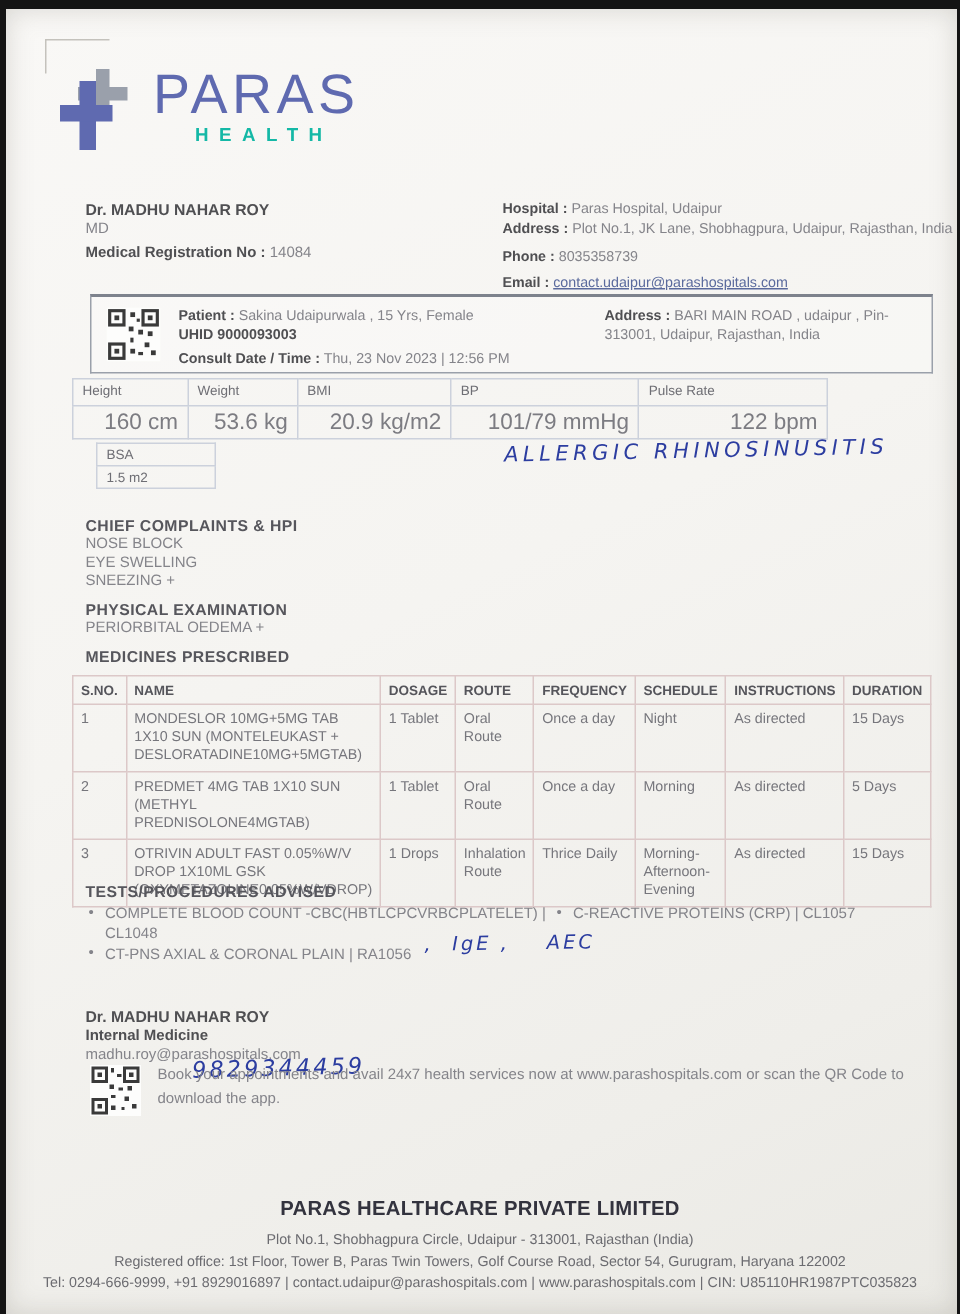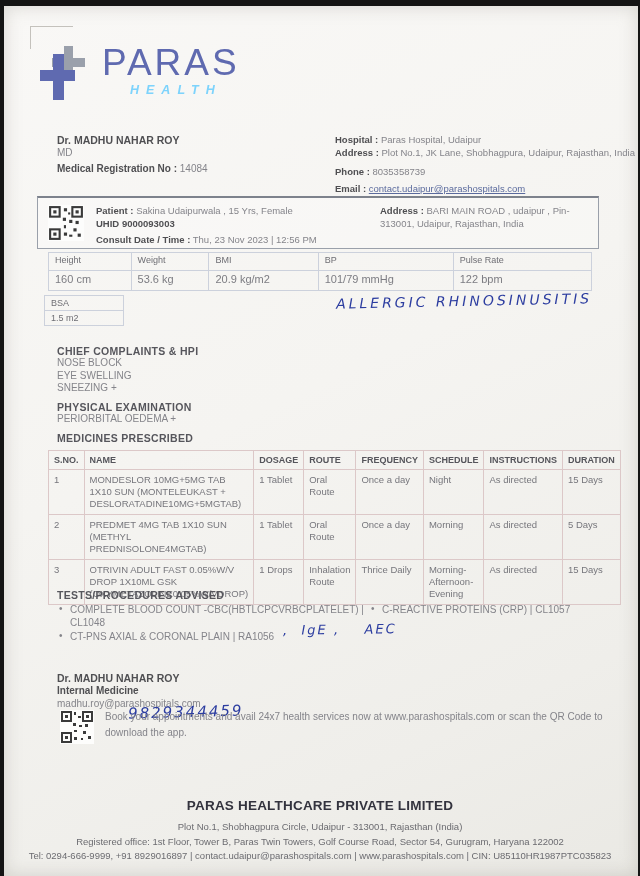--- a/index.html
+++ b/index.html
@@ -11,29 +11,29 @@
   .abs{position:absolute;}
   .lbl{font-weight:bold;color:#4f4f52;}
   .val{color:#84848a;}
   .grey{color:#84848a;}
   .sect-title{font-weight:bold;color:#56565c;font-size:10.5px;letter-spacing:.3px;}
   .sm{font-size:10px;line-height:12.5px;}
   .xs{font-size:9.5px;line-height:12px;}
   .corner-mark{width:42px;height:22px;border-top:1px solid #9a968e;border-left:1px solid #9a968e;opacity:.55;}
   
   .logo-brand{font-size:37px;letter-spacing:3px;color:#5f6ab0;font-weight:500;line-height:38px;}
-  .logo-sub{font-size:12.5px;letter-spacing:7px;color:#7dd3fc;font-weight:bold;font-style:italic;}
+  .logo-sub{font-size:12.5px;letter-spacing:7px;color:#14b8a6;font-weight:bold;}
   
   .patient-box{border:1px solid #9aa0aa;border-top:2px solid #7d828c;background:rgba(255,255,255,.25);}
   
   table{border-collapse:collapse;}
-  .vitals{width:544px;}
+  .vitals{width:504px;}
   .vitals td{border:1px solid #ccd1dc;padding:2px 6px;vertical-align:top;}
   .vitals .hrow td{font-size:9px;color:#6e6e74;height:13px;}
-  .vitals .vrow td{font-size:11px;color:#7c7c82;height:15px;}
+  .vitals .vrow td{font-size:15px;color:#7c7c82;height:15px;text-align:right;}
   
   .bsa{width:80px;}
   .bsa td{border:1px solid #ccd1dc;padding:2px 6px;font-size:9px;color:#6e6e74;}
   
   .meds{width:562px;}
   .meds th{border:1px solid #dcc8c8;padding:4px 5px;font-size:9px;color:#55555b;text-align:left;font-weight:bold;vertical-align:top;}
   .meds td{border:1px solid #dcc8c8;padding:4px 5px;font-size:9.5px;line-height:12px;color:#76767c;vertical-align:top;}
   
   .bullet{position:relative;padding-left:13px;}
   .bullet::before{content:"•";position:absolute;left:2px;top:-1px;color:#84848a;}
@@ -90,21 +90,21 @@
     <div style="line-height:13px;margin-top:6px;">
       <span class="lbl">Phone :</span>
       <span class="val">8035358739</span>
     </div>
     <div style="line-height:13px;margin-top:4px;">
       <span class="lbl">Email :</span>
       <span class="link">contact.udaipur@parashospitals.com</span>
     </div>
   </div>
 
-  <div class="abs patient-box" style="left:37px;top:196px;width:560px;height:50px;">
+  <div class="abs patient-box" style="left:60px;top:196px;width:560px;height:50px;">
     <svg width="36" height="36" viewBox="0 0 34 34" style="position:absolute;left:10px;top:7px;">
       <rect width="34" height="34" fill="#fdfdfc"></rect>
       <g fill="none" stroke="#3a3a3a" stroke-width="2">
         <rect x="2" y="2" width="9" height="9"></rect>
           <rect x="23" y="2" width="9" height="9"></rect>
           <rect x="2" y="23" width="9" height="9"></rect>
       </g>
       <g fill="#3a3a3a">
         <rect x="5" y="5" width="3" height="3"></rect>
           <rect x="26" y="5" width="3" height="3"></rect>
@@ -160,21 +160,21 @@
     <tr class="vrow">
       <td>160 cm</td>
       <td>53.6 kg</td>
       <td>20.9 kg/m2</td>
       <td>101/79 mmHg</td>
       <td>122 bpm</td>
     </tr>
   </tbody>
     </table>
 
-  <table class="abs bsa" style="left:44px;top:295px;">
+  <table class="abs bsa" style="left:64px;top:295px;">
     <tbody>
         <tr>
           <td>BSA</td>
         </tr>
     <tr>
           <td>1.5 m2</td>
         </tr>
   </tbody>
     </table>
 

